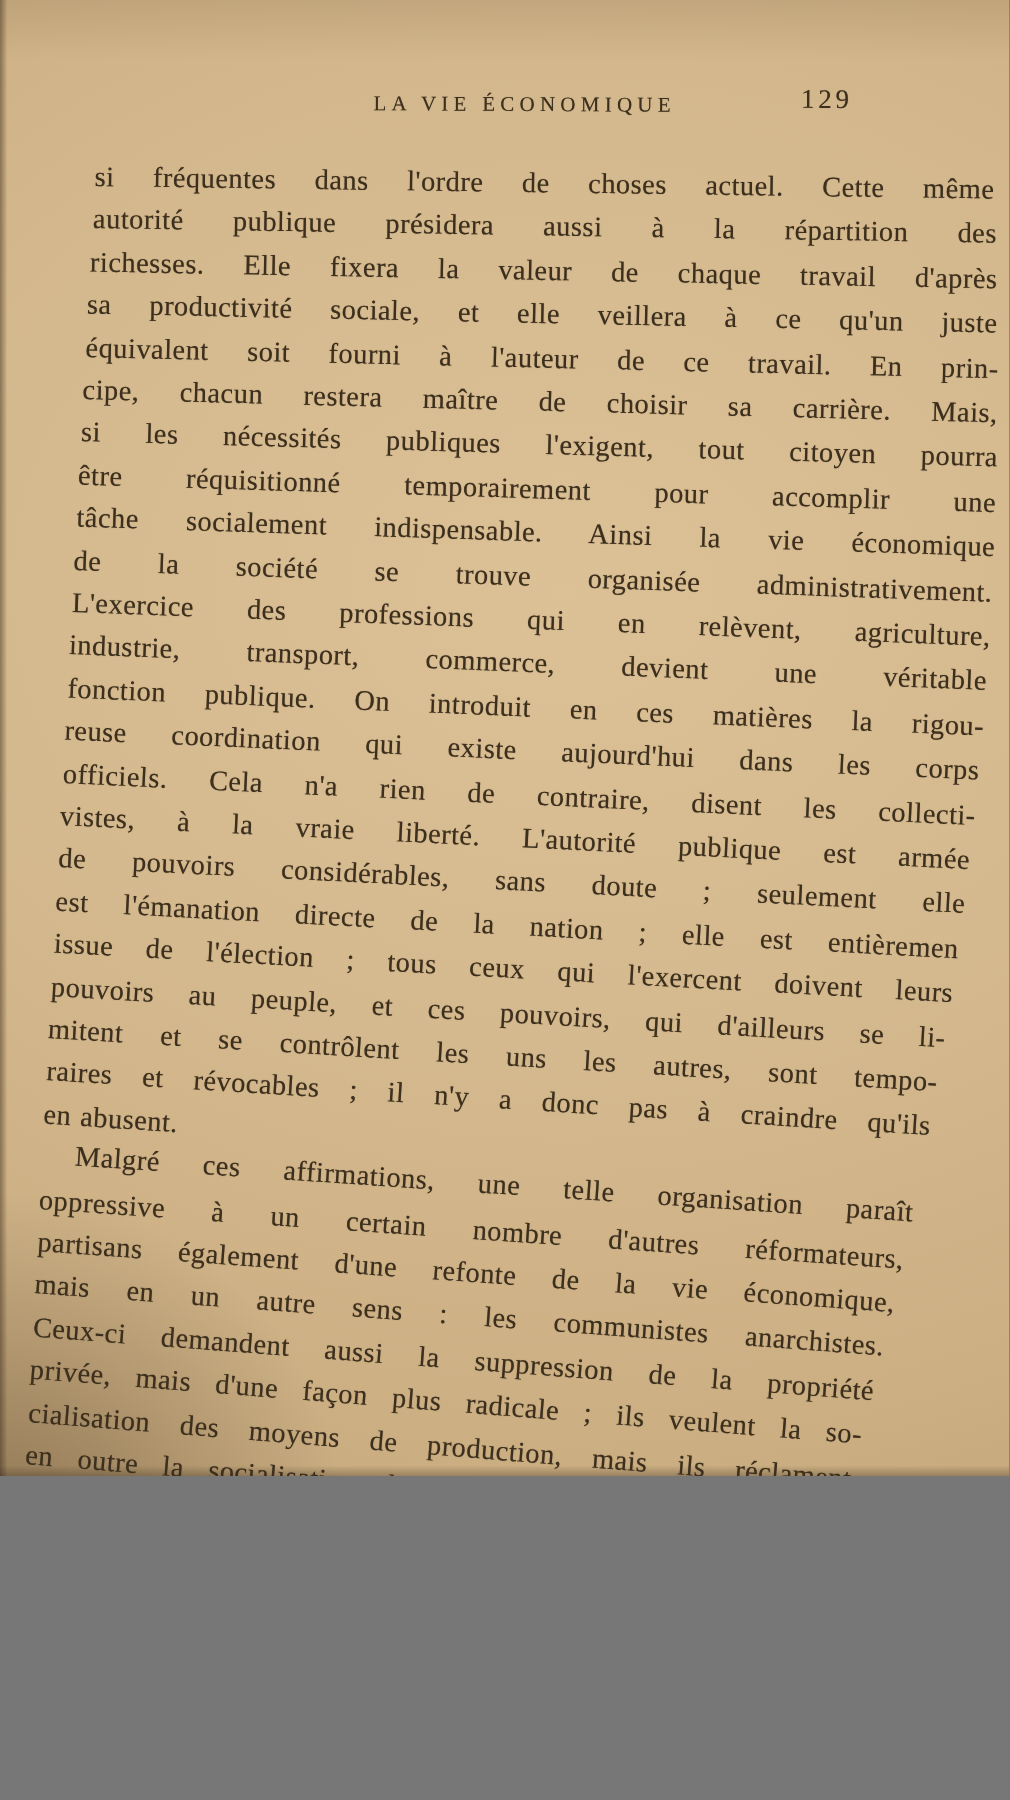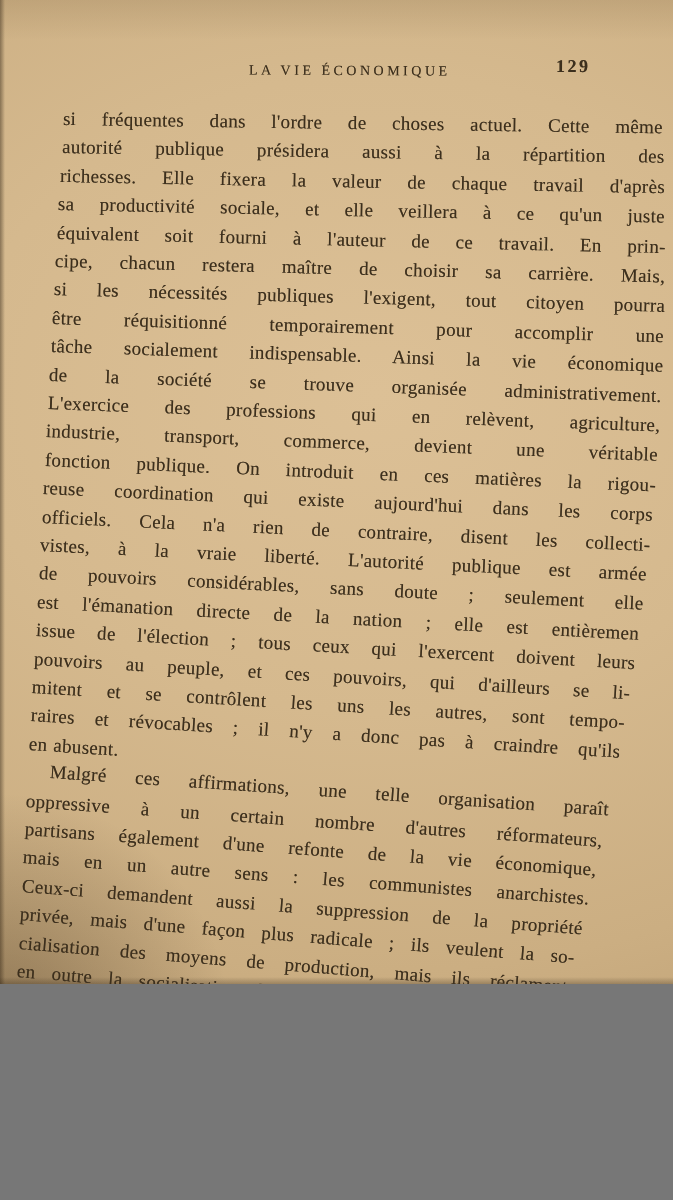--- a/index.html
+++ b/index.html
@@ -30,25 +30,24 @@
     white-space:nowrap;
   }
   .ln.nojust{text-align:left;text-align-last:left;}
   .runhead{
     position:absolute;top:63px;left:249px;
     font-size:14px;letter-spacing:3.5px;
     transform:rotate(0.3deg);
     text-shadow:0 0 0.5px rgba(60,47,29,0.5);
   }
   .folio{
-    position:absolute;top:56px;left:556px;
+    position:absolute;top:56px;left:534px;
     font-size:18px;letter-spacing:2.5px;
     transform:rotate(0.3deg);
     text-shadow:0 0 0.5px rgba(60,47,29,0.5);
-    font-weight:bold;
   }
   .signature{
     position:absolute;top:1063px;left:62px;
     font-size:15.5px;letter-spacing:0.6px;
     transform:rotate(4.2deg);transform-origin:left center;
     text-shadow:0 0 0.5px rgba(60,47,29,0.5);
   }
   .sheetnum{
     position:absolute;top:1096px;left:476px;
     font-size:17px;

